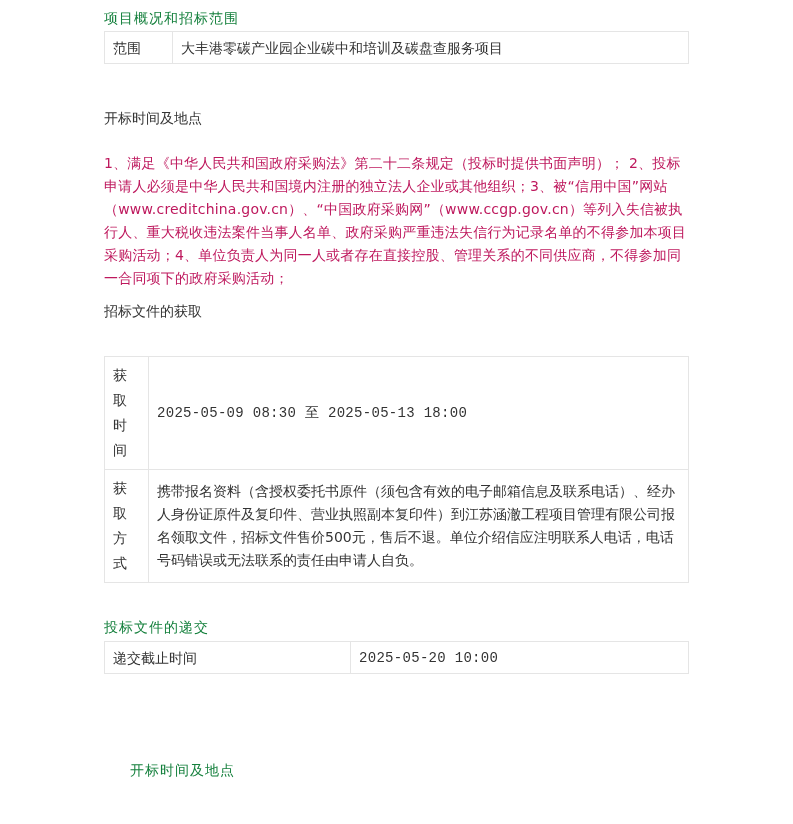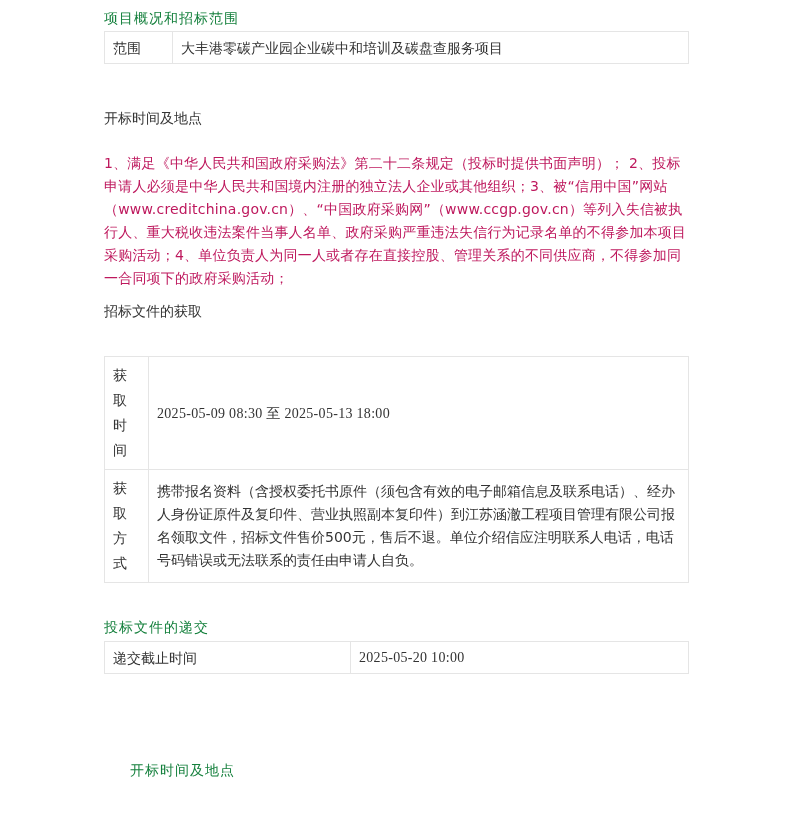--- a/index.html
+++ b/index.html
@@ -77,21 +77,21 @@
       position: absolute;
       left: 0;
       top: 152px;
       width: 590px;
       font-size: 14px;
       line-height: 23px;
       color: #be185d;
       letter-spacing: 0.2px;
     }
     .date {
-      font-family: Liberation Serif, serif;
+      font-family: Liberation Mono, monospace;
       letter-spacing: 0.3px;
       margin-left: 29px;
     }
   </style>
 </head>
 <body>
 
 <div class="page">
 
   <div class="serif-heading" style="top:10px;">项目概况和招标范围</div>

